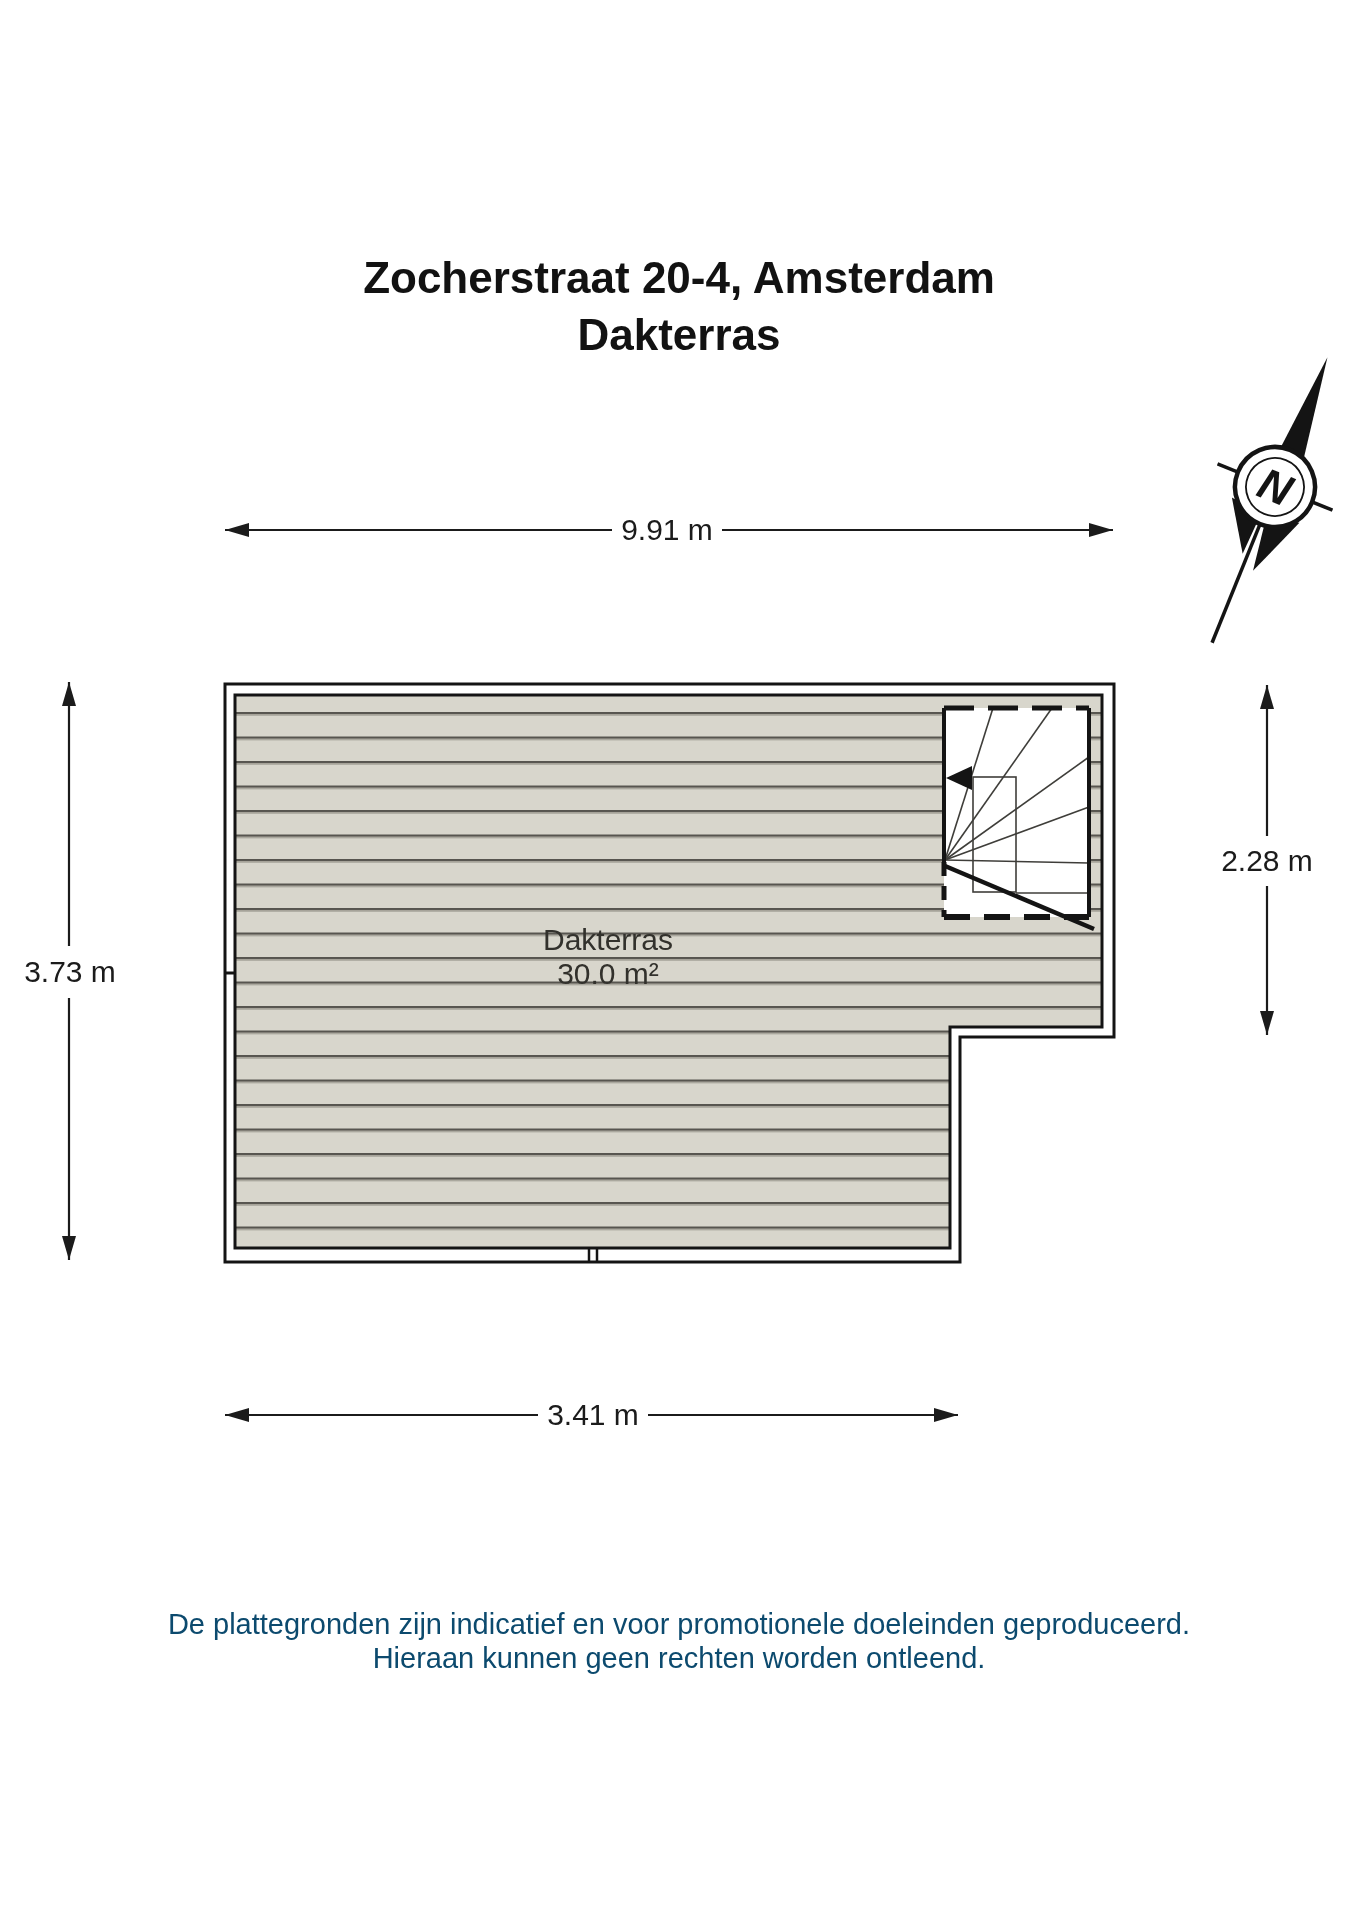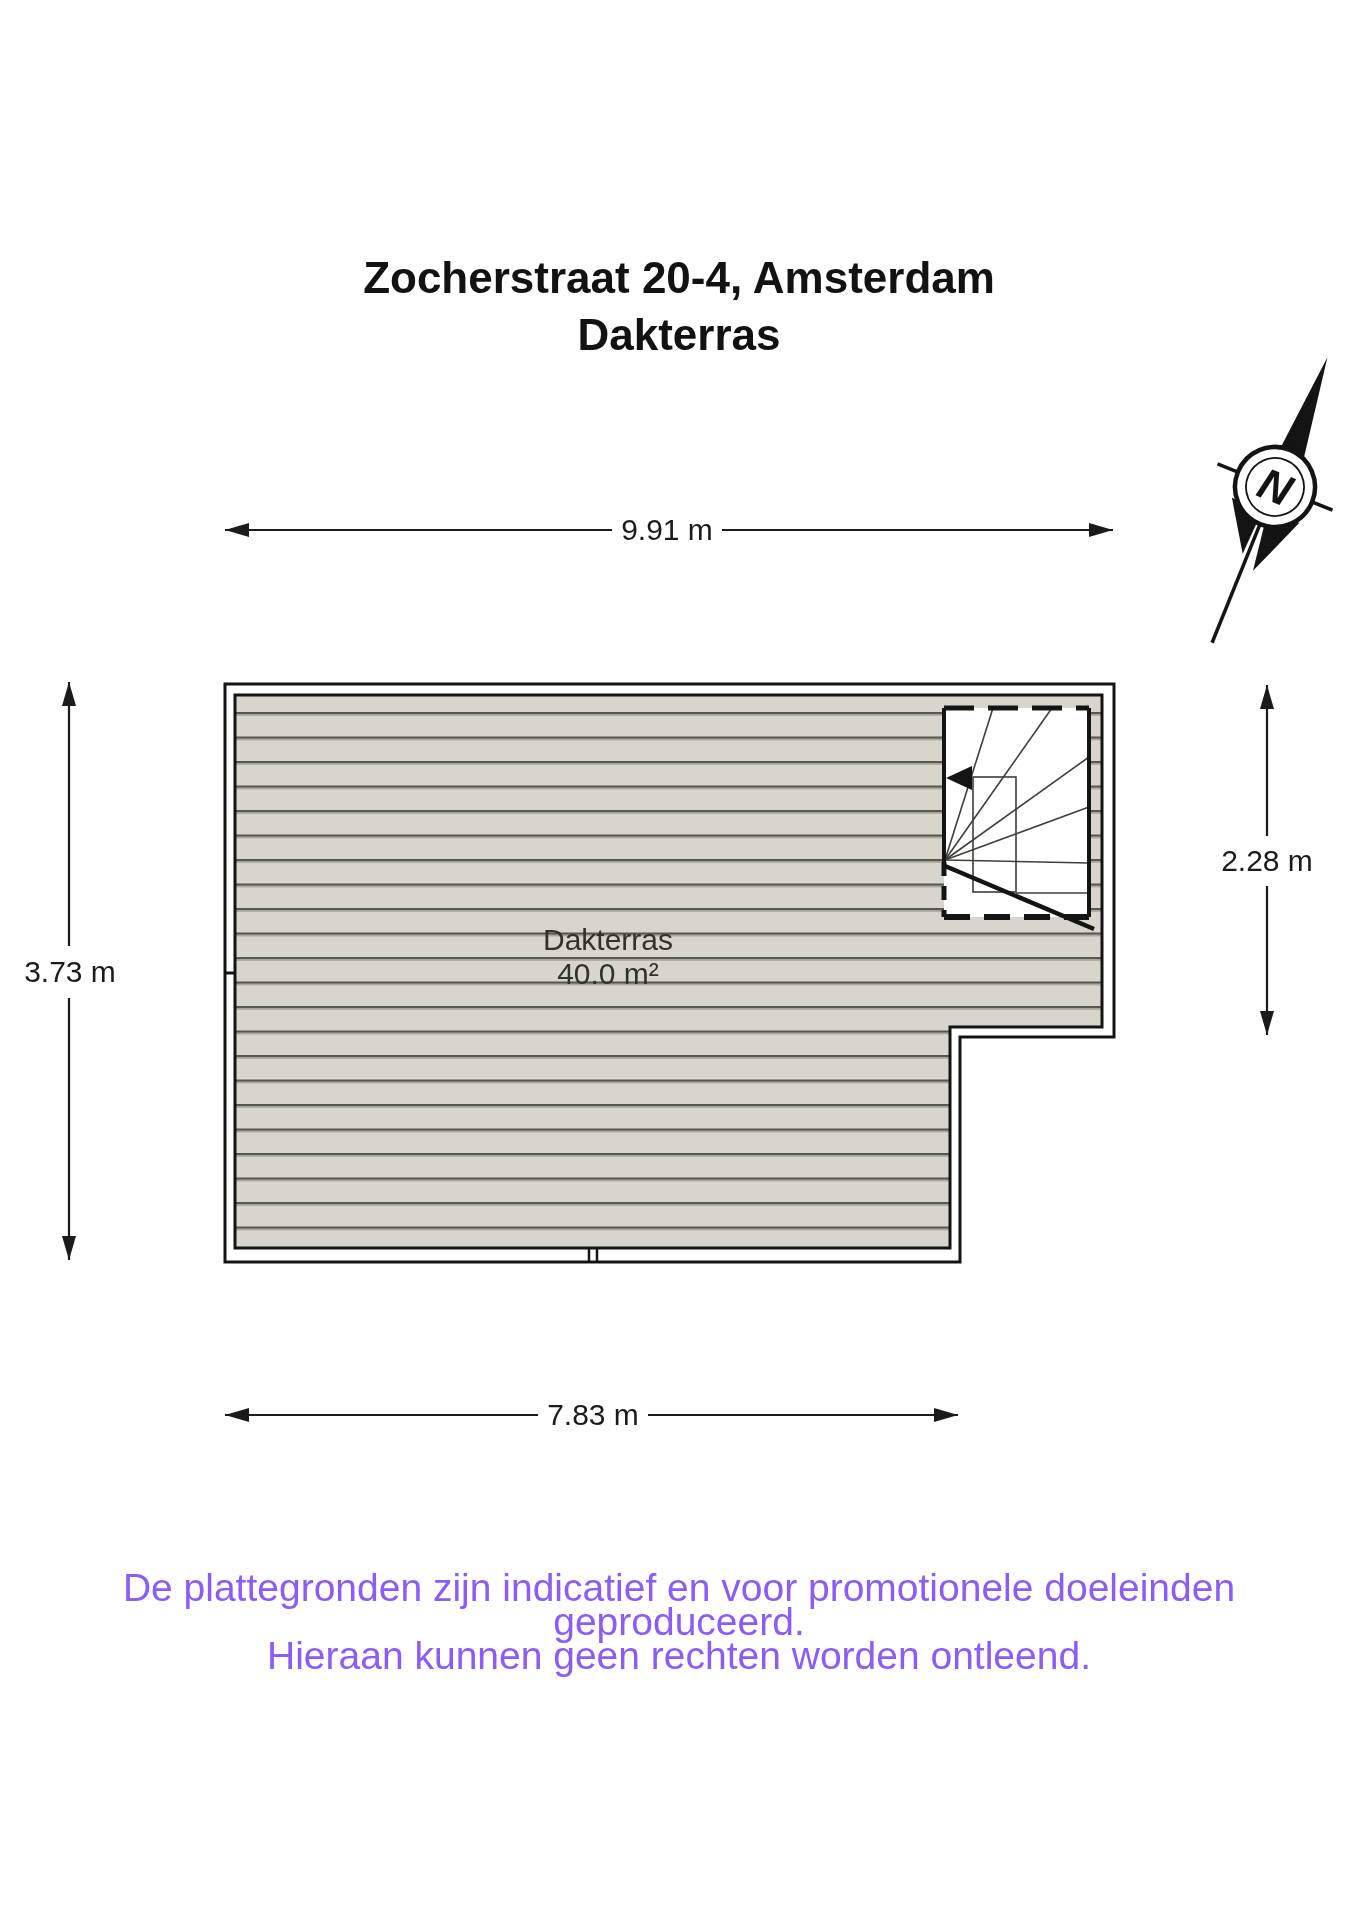--- a/index.html
+++ b/index.html
@@ -5,22 +5,22 @@
   html,body{margin:0;padding:0;background:#ffffff;}
   body{font-family:"Liberation Sans", sans-serif;}
   .canvas{position:relative;width:1358px;height:1688px;background:#ffffff;overflow:hidden;}
   .title{position:absolute;top:249px;left:0;width:1358px;text-align:center;
          font-weight:bold;font-size:44px;line-height:57px;color:#121212;letter-spacing:0;}
   .plan-svg{position:absolute;left:0;top:0;}
   .dim-label{position:absolute;transform:translate(-50%,-50%);font-size:30px;color:#1b1b1b;
              background:#ffffff;padding:0 5px;white-space:nowrap;}
   .room-label{position:absolute;left:608px;top:957px;transform:translate(-50%,-50%);
               text-align:center;font-size:30px;line-height:34px;color:#32312c;white-space:nowrap;}
-  .footer{position:absolute;top:1571px;left:0;width:1358px;text-align:center;
-          font-size:39px;line-height:34px;color:#8b5cf6;}
+  .footer{position:absolute;top:1607px;left:0;width:1358px;text-align:center;
+          font-size:29px;line-height:34px;color:#0c4a6e;}
 </style>
 </head>
 <body>
 
 <div class="canvas">
 
   <div class="title">
     <div>Zocherstraat 20-4, Amsterdam</div>
     <div>Dakterras</div>
   </div>
@@ -102,26 +102,26 @@
       <polygon points="-36,26 -5,74 -3,30" fill="#141414"></polygon>
       <polygon points="3,30 11,86 36,24" fill="#141414"></polygon>
       <circle cx="0" cy="0" r="40" fill="#ffffff" stroke="#141414" stroke-width="4.5"></circle>
       <circle cx="0" cy="0" r="29" fill="none" stroke="#141414" stroke-width="1.8"></circle>
       <text x="0" y="15" text-anchor="middle" font-family="Liberation Sans, sans-serif" font-size="44" font-weight="bold" font-style="italic" fill="#141414">N</text>
     </g>
   </svg>
 
   <div class="room-label">
     <div>Dakterras</div>
-    <div>40.0 m²</div>
+    <div>30.0 m²</div>
   </div>
 
   <div class="dim-label" style="left:667px;top:530px;">9.91 m</div>
   <div class="dim-label" style="left:70px;top:972px;text-align:right;">3.73 m</div>
   <div class="dim-label" style="left:1267px;top:861px;text-align:right;">2.28 m</div>
-  <div class="dim-label" style="left:593px;top:1415px;">7.83 m</div>
+  <div class="dim-label" style="left:593px;top:1415px;">3.41 m</div>
 
   <div class="footer">
     <div>De plattegronden zijn indicatief en voor promotionele doeleinden geproduceerd.</div>
     <div>Hieraan kunnen geen rechten worden ontleend.</div>
   </div>
 
 </div>
 
 </body></html>

